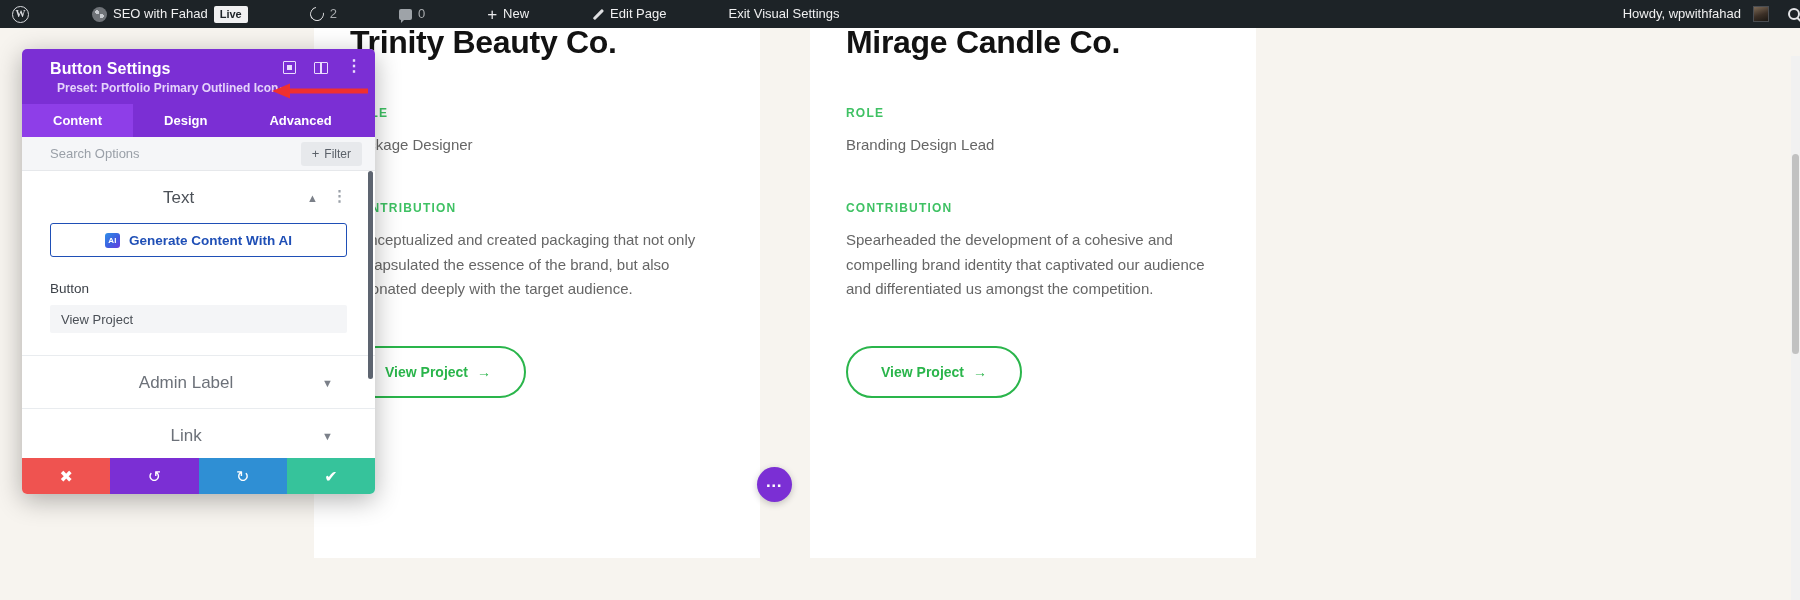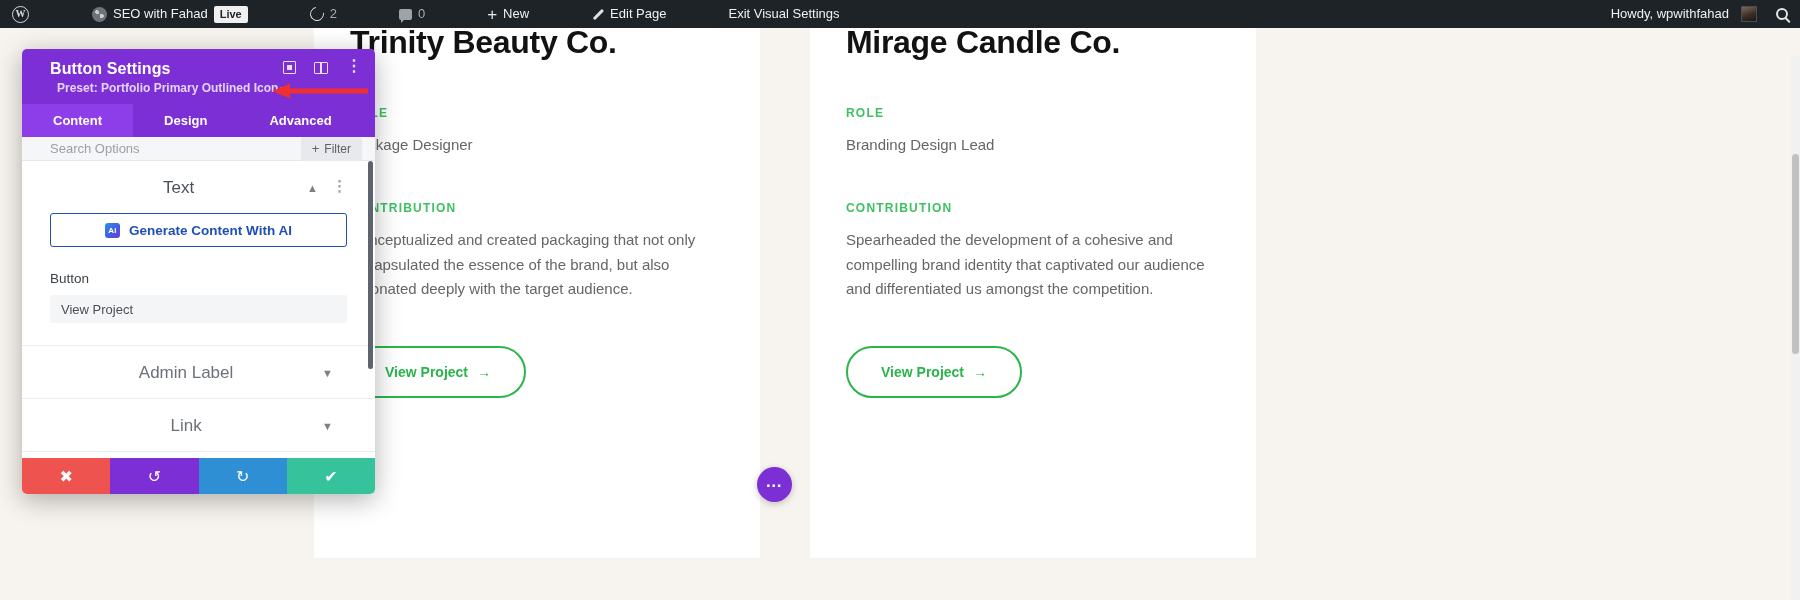--- a/index.html
+++ b/index.html
@@ -14,21 +14,21 @@
   #wp-admin-bar {
     position: absolute; top: 0; left: 0;
     width: 1800px; height: 28px;
     background: #1d2327;
     color: #f0f0f1;
     display: flex; align-items: center;
     font-size: 13px;
     z-index: 50;
   }
   .ab-left { display: flex; align-items: center; height: 28px; gap: 44px; }
-  .ab-right { display: flex; align-items: center; height: 28px; margin-left: auto; padding-right: 12px; }
+  .ab-right { display: flex; align-items: center; height: 28px; margin-left: auto; padding-right: 0; }
   .ab-item {
     display: flex; align-items: center; gap: 6px;
     height: 28px; padding: 0 9px;
     color: #f0f0f1; white-space: nowrap;
     font-size: 13px; line-height: 28px;
   }
   .ab-item.wplogo { padding: 0 10px 0 12px; }
   .wp-logo-glyph {
     display: inline-block; width: 17px; height: 17px;
     border-radius: 50%;
@@ -238,21 +238,21 @@
     flex: 0 0 auto;
     padding: 0 31px;
     display: flex; align-items: center; justify-content: center;
     color: #ffffff; font-size: 13px; font-weight: bold;
     cursor: pointer;
   }
   .mtab.active { background: #8e3ee8; }
 
   .search-row {
     display: flex; align-items: center;
-    height: 24px; padding: 0 13px 0 28px;
+    height: 34px; padding: 0 13px 0 28px;
     background: #f5f6f8;
     border-bottom: 1px solid #e6e8eb;
   }
   .search-input {
     flex: 1; border: none; outline: none; background: transparent;
     font-size: 13px; color: #8b9099;
     font-family: "Liberation Sans", sans-serif;
   }
   .search-input::placeholder { color: #9aa0a8; }
   .filter-btn {

